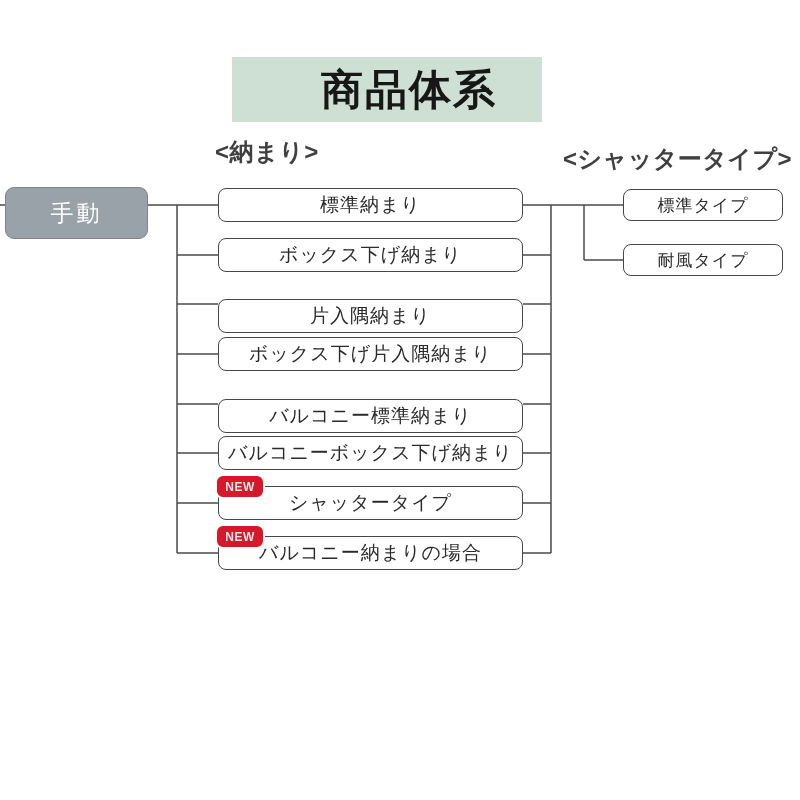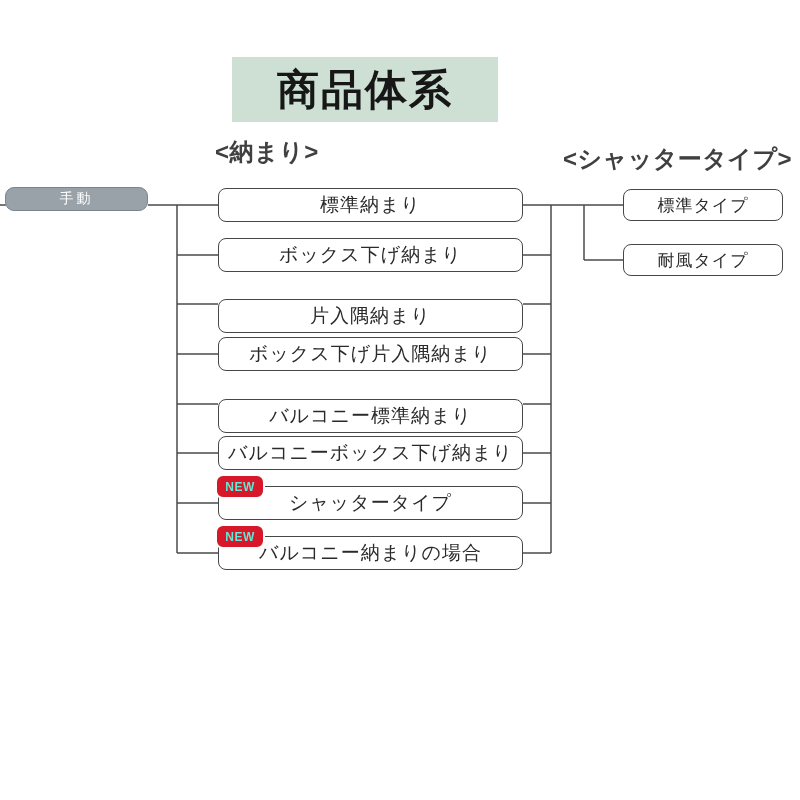--- a/index.html
+++ b/index.html
@@ -17,54 +17,54 @@
     color:var(--ink);
     position:relative;overflow:hidden;
   }
   .stage{position:absolute;inset:0;}
   svg.connectors{position:absolute;left:0;top:0;}
 
   .title-box{
     position:absolute;left:232px;top:57px;width:266px;height:65px;
     background:var(--title-bg);
     display:flex;align-items:center;justify-content:center;
-    font-size:42px;font-weight:bold;letter-spacing:2px;color:#171717;
+    font-size:42px;font-weight:bold;letter-spacing:2px;color:#171717;padding-left:44px;
   }
   .heading{
     position:absolute;font-weight:bold;text-align:left;color:#404040;
     letter-spacing:0.5px;white-space:nowrap;
   }
   .heading-osamari{left:215px;top:136px;width:290px;font-size:24px;}
   .heading-shutter{left:563px;top:143px;width:220px;font-size:24px;}
 
   .root-box{
-    position:absolute;left:5px;top:187px;width:143px;height:24px;
+    position:absolute;left:5px;top:187px;width:143px;height:52px;
     background:var(--root-fill);
     border:1.5px solid var(--root-border);
     border-radius:9px;
     display:flex;align-items:center;justify-content:center;
-    color:#ffffff;font-size:14px;letter-spacing:3px;
+    color:#ffffff;font-size:23px;letter-spacing:3px;
     box-sizing:border-box;
   }
 
   .node{
     position:absolute;background:#ffffff;
     border:1.5px solid #474747;border-radius:8px;
     display:flex;align-items:center;justify-content:center;
     box-sizing:border-box;color:#2a2a2a;white-space:nowrap;
   }
   .node.osamari{left:218px;width:305px;height:34px;font-size:19px;letter-spacing:1px;}
   .node.shutter{left:623px;width:160px;height:32px;font-size:17px;letter-spacing:1px;}
 
   .new-badge{
     position:absolute;left:215px;width:46px;height:21px;
     background:var(--badge);
     border:2px solid #ffffff;border-radius:8px;
     display:flex;align-items:center;justify-content:center;
-    color:#5eead4;font-size:12px;font-weight:bold;letter-spacing:0.5px;
+    color:#e5e5e5;font-size:12px;font-weight:bold;letter-spacing:0.5px;
     z-index:3;box-sizing:content-box;
   }
 
   .note{
     position:absolute;left:0;top:645px;width:800px;
     text-align:center;font-size:21px;font-weight:600;
     line-height:1.4;color:#161616;letter-spacing:0.5px;
   }
 </style>
 </head>

